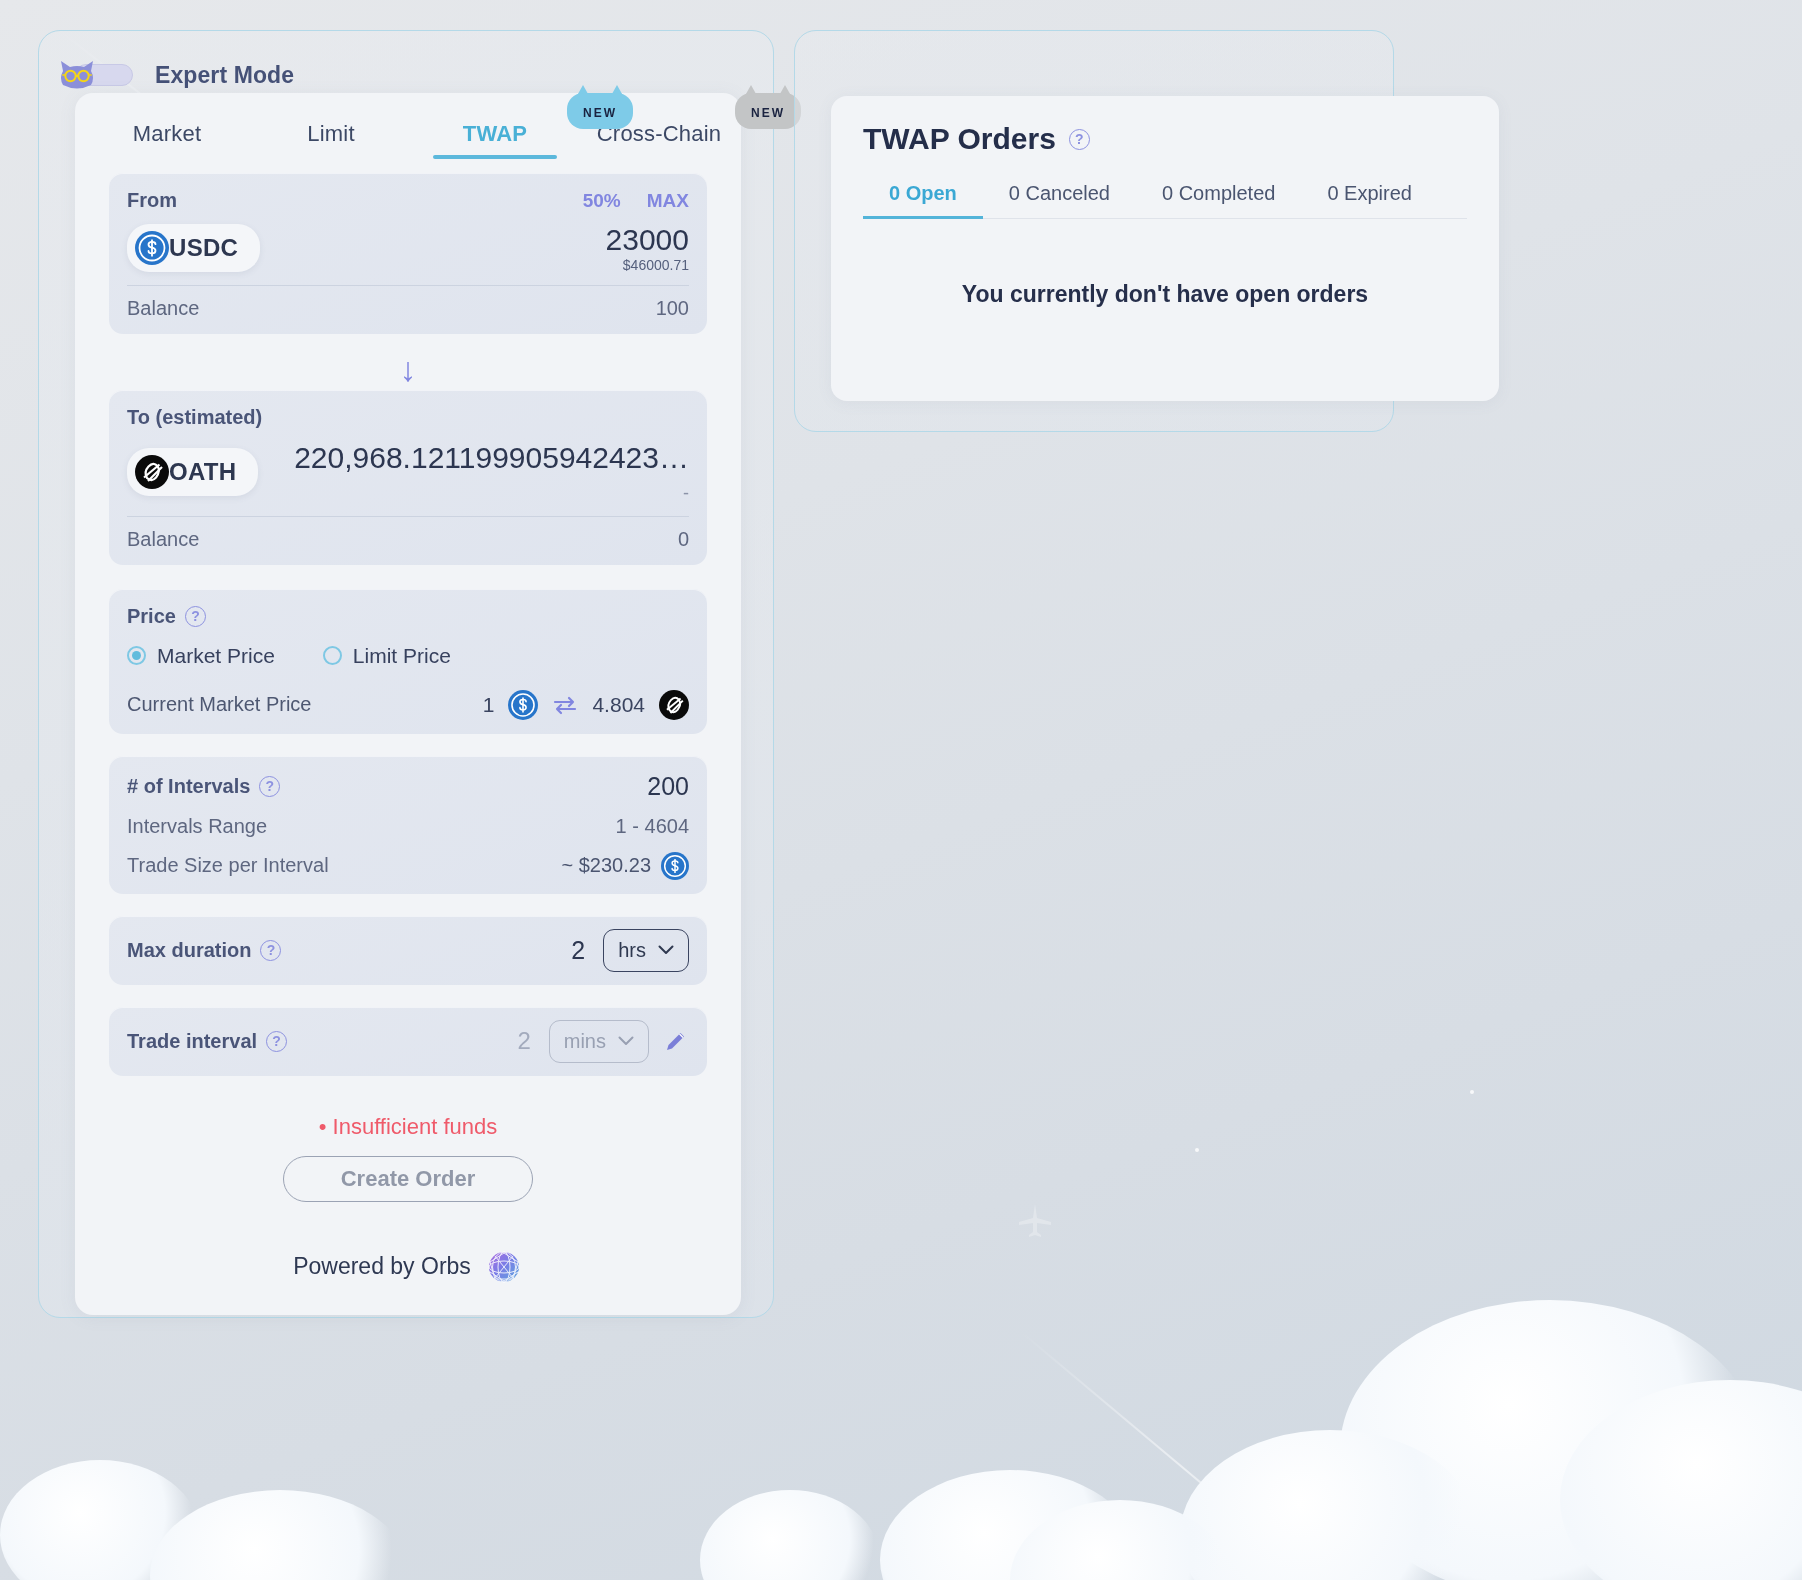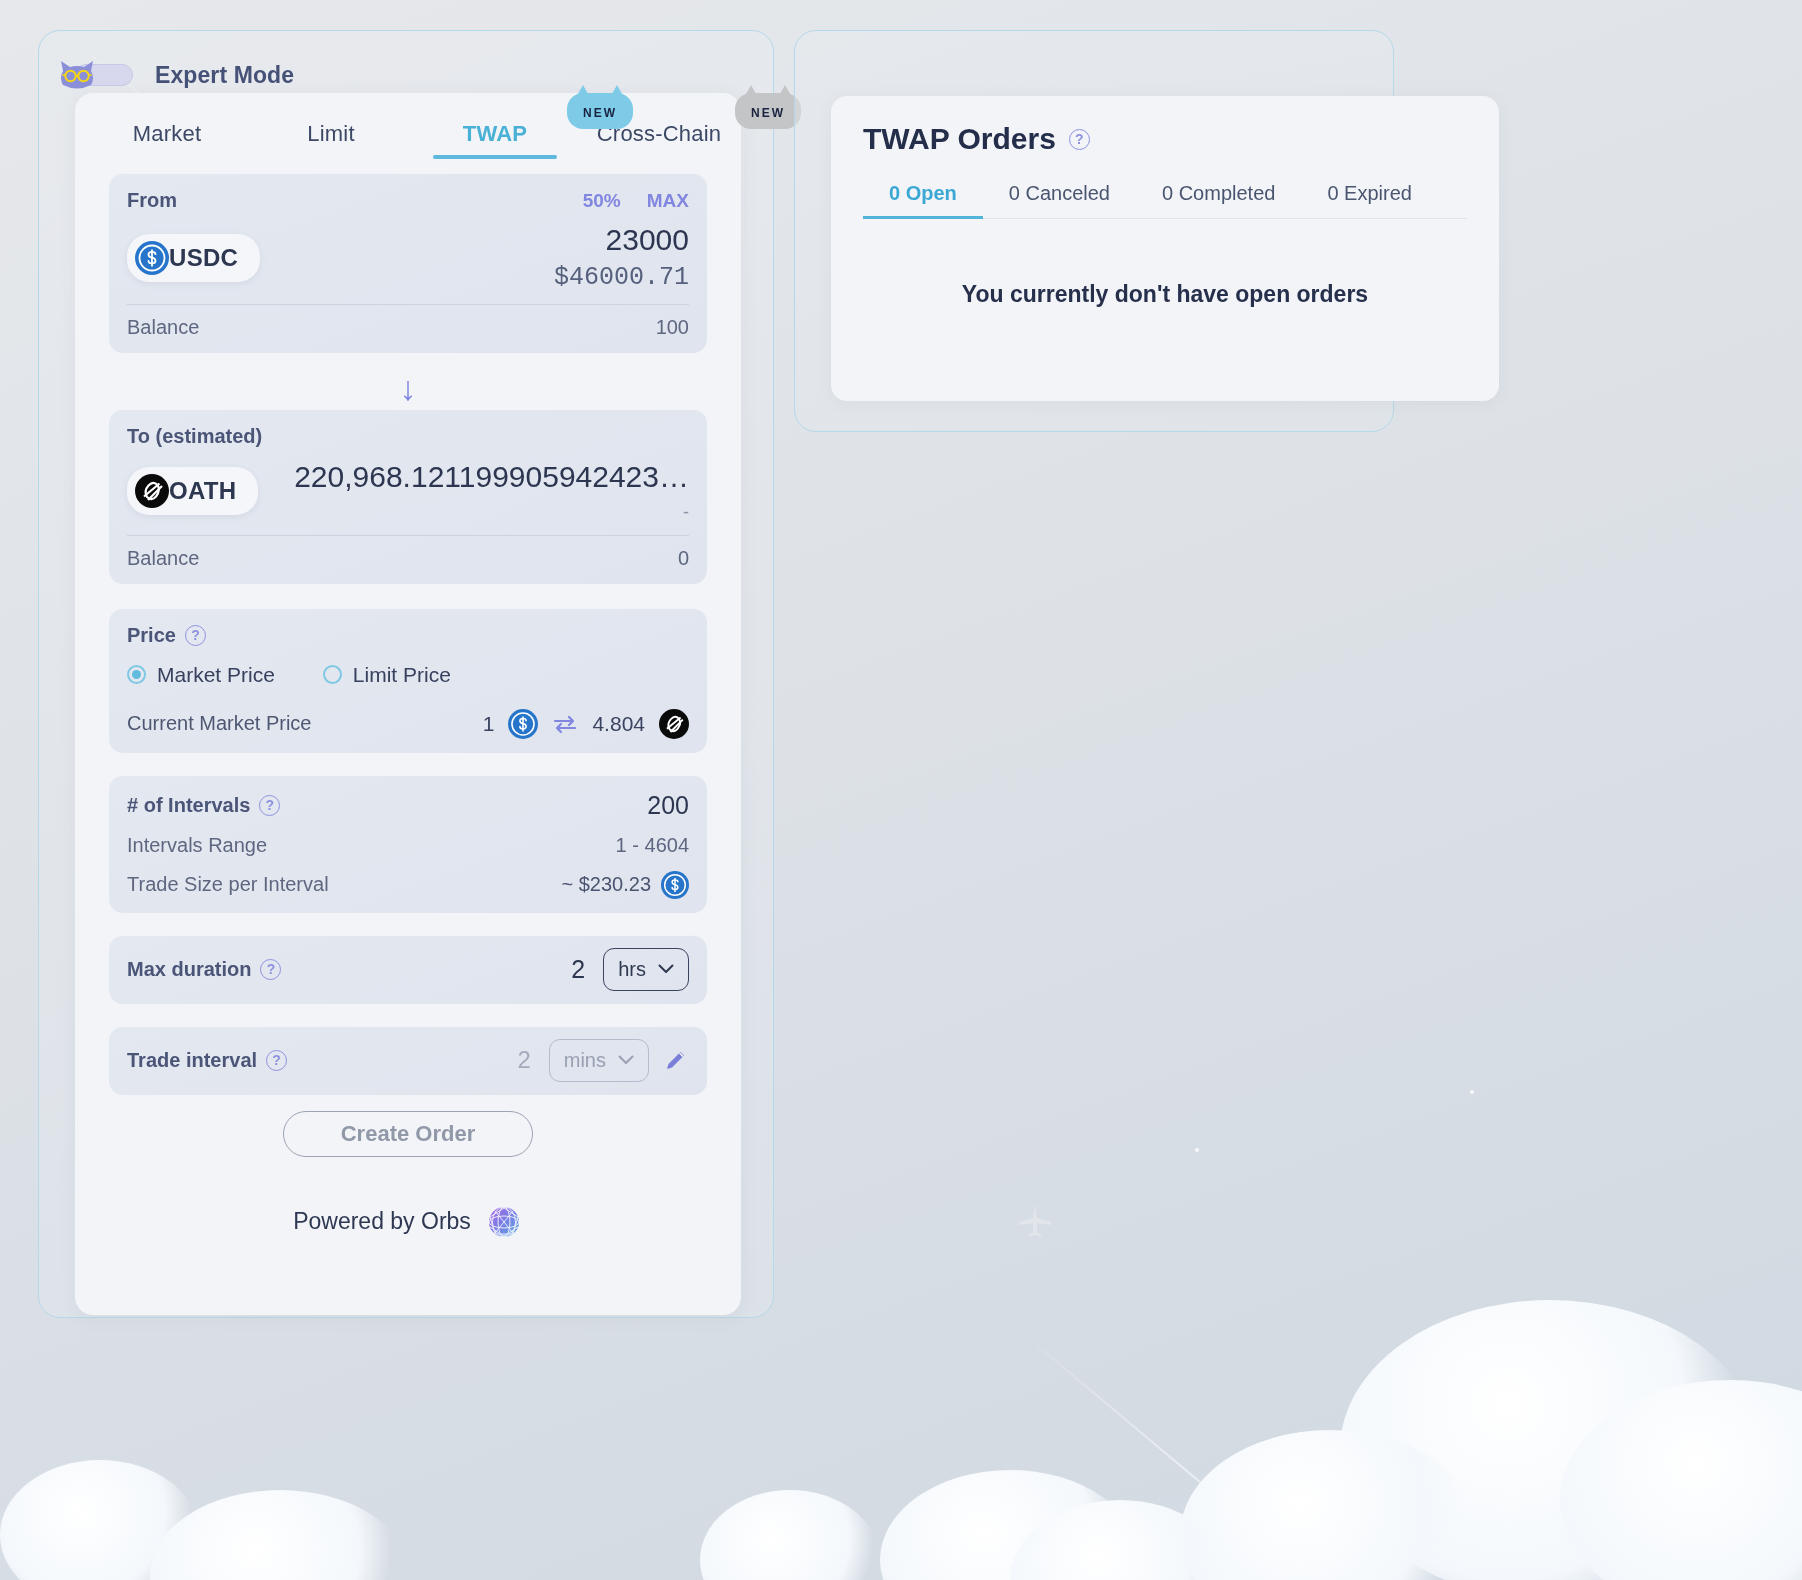--- a/index.html
+++ b/index.html
@@ -114,21 +114,21 @@
 
   .token-row { display: flex; align-items: center; justify-content: space-between; margin-top: 12px; }
   .token-pill {
     display: inline-flex; align-items: center; gap: 0;
     background: #f4f6f9; border-radius: 22px; padding: 7px 22px 7px 8px;
     box-shadow: 0 2px 6px rgba(90,100,130,.10);
   }
   .token-name { font-size: 24px; font-weight: 700; color: #2d3750; letter-spacing: .3px; }
   .amount-col { text-align: right; }
   .amount-big { font-size: 30px; color: #2c3650; line-height: 1.05; }
-  .amount-sub { font-size: 25px; color: #5a6party; color: #55607d; margin-top: 7px; font-family: Liberation Mono, monospace; }
+  .amount-sub { font-size: 14px; color: #5a6party; color: #55607d; margin-top: 1px; }
   .to-amount { font-size: 30px; color: #2c3650; white-space: nowrap; }
   .to-dash { text-align: right; font-size: 18px; color: #8b93a8; margin-top: 8px; }
 
   .divider { height: 1px; background: #ccd3e0; margin: 12px 0 0 0; }
   .bal-row { display: flex; justify-content: space-between; font-size: 20px; color: #5e6780; padding-top: 11px; gap: 25px; }
 
   .arrow-down { text-align: center; font-size: 34px; color: #8186e0; line-height: 1; margin: 18px 0 4px; }
 
   
   .radio-row { display: flex; gap: 48px; align-items: center; margin-top: 16px; }
@@ -408,20 +408,21 @@
               </svg>
             </span>
             <svg class="pencil" width="26" height="26" viewBox="0 0 26 26">
               <path d="M4 22 L5.5 17 L17.5 5 L21 8.5 L9 20.5 Z" fill="#7b7fd8"></path>
               <path d="M16.5 6 L20 9.5" stroke="#fff" stroke-width="1.2"></path>
             </svg>
           </div>
         </div>
       </div>
 
+      <div class="err">• Insufficient funds</div>
       <button class="create-btn">Create Order</button>
 
       <div class="powered">
         <span>Powered by Orbs</span>
         <svg width="38" height="38" viewBox="0 0 38 38">
           <defs>
             <linearGradient id="og" x1="0" y1="0" x2="1" y2="1">
               <stop offset="0%" stop-color="#b06ce0"></stop>
               <stop offset="45%" stop-color="#7b7be6"></stop>
               <stop offset="100%" stop-color="#5ea9de"></stop>

